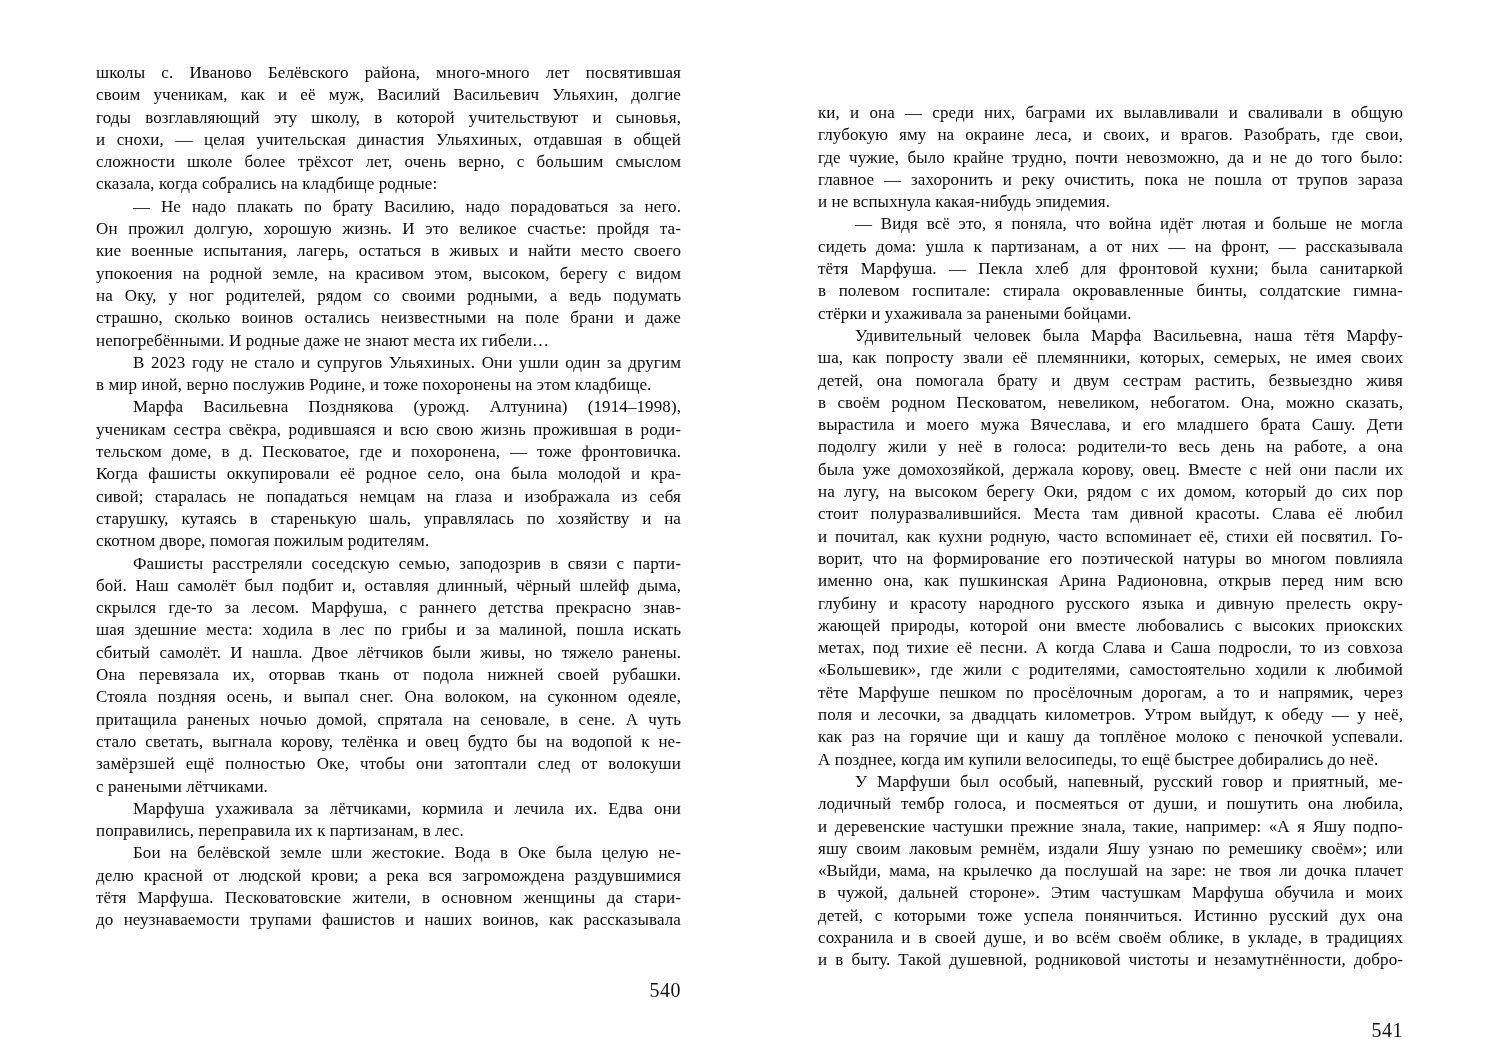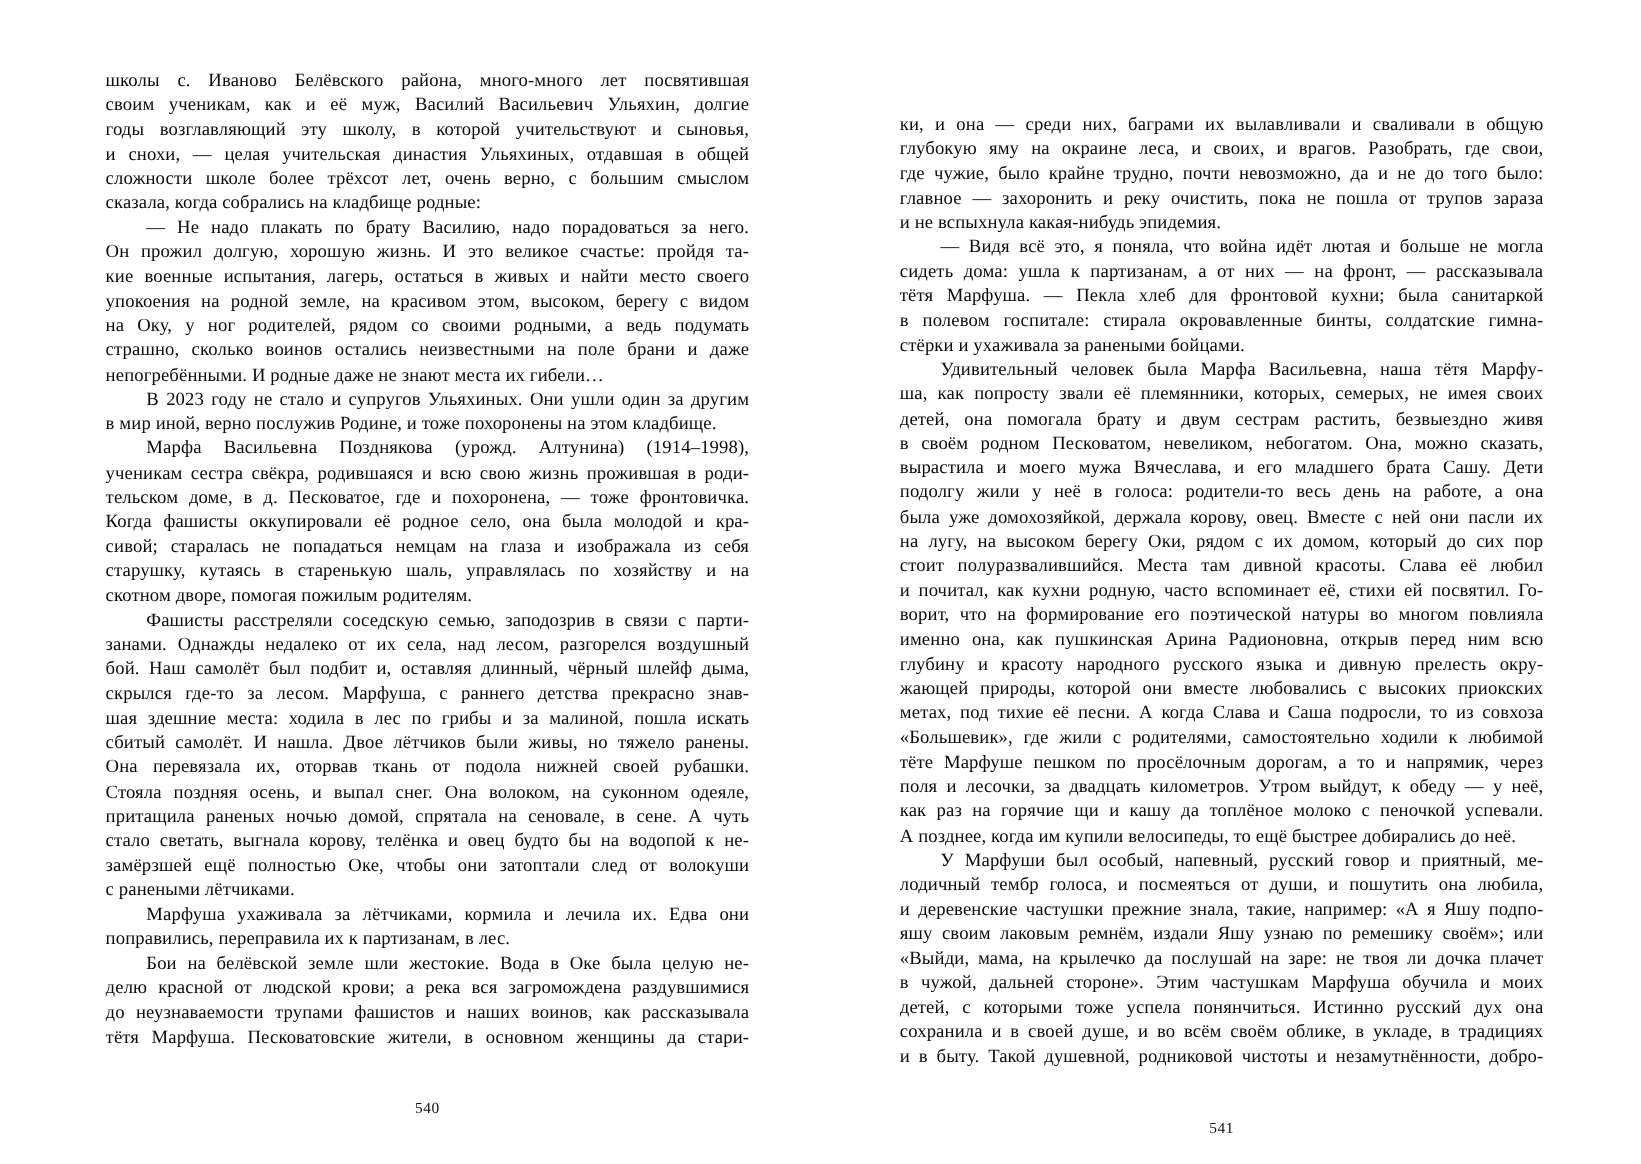--- a/index.html
+++ b/index.html
@@ -39,22 +39,22 @@
     letter-spacing: 0.1px;
   }
   .line.indent { padding-left: 37px; }
   .line.end {
     text-align-last: left;
   }
   .line b { font-weight: normal; }
 
   .page-number {
     margin-top: 47px;
-    text-align: center;
-    font-size: 14px;
+    text-align: right;
+    font-size: 20px;
     letter-spacing: 0.5px;
     color: #111;
   }
 </style>
 </head>
 <body>
 
 <div class="spread">
 
   <div class="page page--left">
@@ -75,37 +75,36 @@
         <div class="line indent">В 2023 году не стало и супругов Ульяхиных. Они ушли один за другим</div>
         <div class="line end">в мир иной, верно послужив Родине, и тоже похоронены на этом кладбище.</div>
         <div class="line indent"><b>Марфа Васильевна Позднякова (урожд. Алтунина)</b> (1914–1998),</div>
         <div class="line">ученикам сестра свёкра, родившаяся и всю свою жизнь прожившая в роди-</div>
         <div class="line">тельском доме, в д. Песковатое, где и похоронена, — тоже фронтовичка.</div>
         <div class="line">Когда фашисты оккупировали её родное село, она была молодой и кра-</div>
         <div class="line">сивой; старалась не попадаться немцам на глаза и изображала из себя</div>
         <div class="line">старушку, кутаясь в старенькую шаль, управлялась по хозяйству и на</div>
         <div class="line end">скотном дворе, помогая пожилым родителям.</div>
         <div class="line indent">Фашисты расстреляли соседскую семью, заподозрив в связи с парти-</div>
-        <div class="line">занами. Однажды недалеко от их села, над лесом, разгорелся воздушный</div>
         <div class="line">бой. Наш самолёт был подбит и, оставляя длинный, чёрный шлейф дыма,</div>
         <div class="line">скрылся где-то за лесом. Марфуша, с раннего детства прекрасно знав-</div>
         <div class="line">шая здешние места: ходила в лес по грибы и за малиной, пошла искать</div>
         <div class="line">сбитый самолёт. И нашла. Двое лётчиков были живы, но тяжело ранены.</div>
         <div class="line">Она перевязала их, оторвав ткань от подола нижней своей рубашки.</div>
         <div class="line">Стояла поздняя осень, и выпал снег. Она волоком, на суконном одеяле,</div>
         <div class="line">притащила раненых ночью домой, спрятала на сеновале, в сене. А чуть</div>
         <div class="line">стало светать, выгнала корову, телёнка и овец будто бы на водопой к не-</div>
         <div class="line">замёрзшей ещё полностью Оке, чтобы они затоптали след от волокуши</div>
         <div class="line end">с ранеными лётчиками.</div>
         <div class="line indent">Марфуша ухаживала за лётчиками, кормила и лечила их. Едва они</div>
         <div class="line end">поправились, переправила их к партизанам, в лес.</div>
         <div class="line indent">Бои на белёвской земле шли жестокие. Вода в Оке была целую не-</div>
         <div class="line">делю красной от людской крови; а река вся загромождена раздувшимися</div>
+        <div class="line">тётя Марфуша. Песковатовские жители, в основном женщины да стари-</div>
         <div class="line">до неузнаваемости трупами фашистов и наших воинов, как рассказывала</div>
-        <div class="line">тётя Марфуша. Песковатовские жители, в основном женщины да стари-</div>
       </div>
     <div class="page-number">540</div>
   </div>
 
   <div class="page page--right">
     <div class="page-body">
         <div class="line">ки, и она — среди них, баграми их вылавливали и сваливали в общую</div>
         <div class="line">глубокую яму на окраине леса, и своих, и врагов. Разобрать, где свои,</div>
         <div class="line">где чужие, было крайне трудно, почти невозможно, да и не до того было:</div>
         <div class="line">главное — захоронить и реку очистить, пока не пошла от трупов зараза</div>

